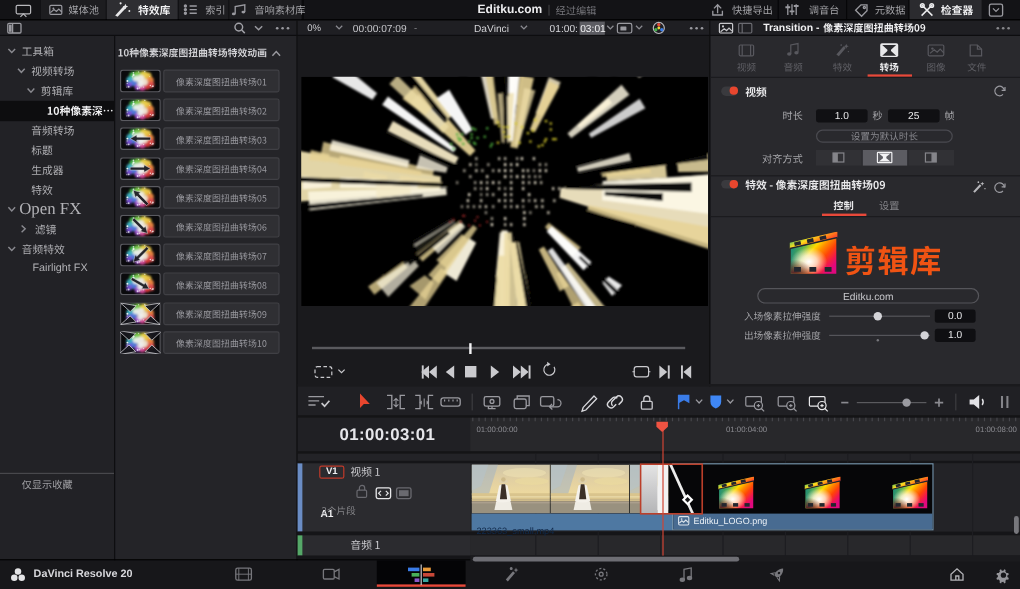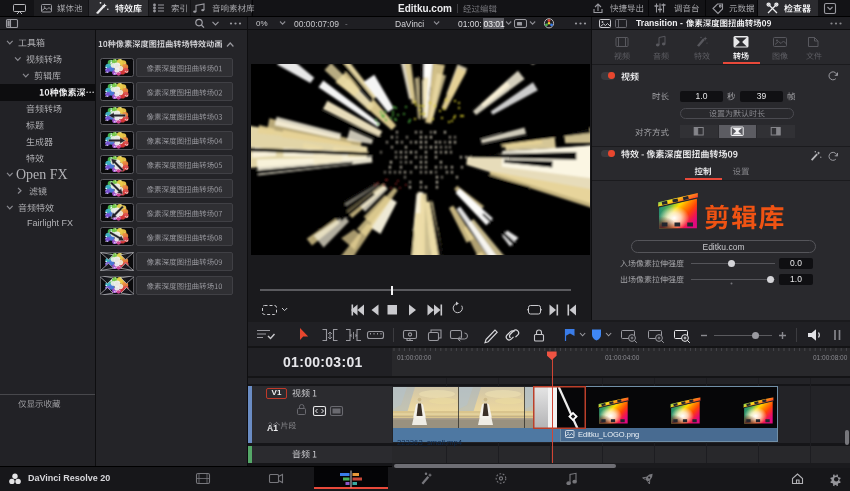--- a/index.html
+++ b/index.html
@@ -501,21 +501,21 @@
       <rect x="154" y="120" width="1.8" height="1.7" fill="#a82828" fill-opacity="0.8"></rect>
     </g>
   </svg>
 <div style="position:absolute;left:260px;top:289px;width:311px;height:1.5px;background:#5a5a5e"></div>
 <div style="position:absolute;left:390.5px;top:285.5px;width:2px;height:9px;background:#f2f2f4"></div>
 <div style="position:absolute;left:723px;top:61.5px;width:37px;height:2px;background:#e8493a"></div>
 <div style="position:absolute;left:592px;top:64px;width:258px;height:1px;background:#1b1b1e"></div>
 <div style="position:absolute;left:601px;top:72px;width:14px;height:7.5px;background:#3a3a3e;border-radius:4px"></div>
 <div style="position:absolute;left:608px;top:72.4px;width:6.8px;height:6.8px;background:#e8462e;border-radius:50%"></div>
 <div style="position:absolute;left:680px;top:90.5px;width:43px;height:11.5px;background:#101013;border-radius:2px;color:#e8e8ea;font-size:8.5px;line-height:11.5px;text-align:center;font-family:'Liberation Sans',sans-serif">1.0</div>
-<div style="position:absolute;left:740px;top:90.5px;width:43px;height:11.5px;background:#101013;border-radius:2px;color:#e8e8ea;font-size:8.5px;line-height:11.5px;text-align:center;font-family:'Liberation Sans',sans-serif">39</div>
+<div style="position:absolute;left:740px;top:90.5px;width:43px;height:11.5px;background:#101013;border-radius:2px;color:#e8e8ea;font-size:8.5px;line-height:11.5px;text-align:center;font-family:'Liberation Sans',sans-serif">25</div>
 <div style="position:absolute;left:680px;top:107.5px;width:114px;height:11.5px;border:1px solid #4a4a50;border-radius:6px"></div>
 <div style="position:absolute;left:680px;top:125px;width:37.5px;height:12.5px;background:#313135"></div>
 <div style="position:absolute;left:718.5px;top:125px;width:37.5px;height:12.5px;background:#5c5c62"></div>
 <div style="position:absolute;left:757px;top:125px;width:37.5px;height:12.5px;background:#313135"></div>
 <div style="position:absolute;left:592px;top:145.5px;width:258px;height:1px;background:#1b1b1e"></div>
 <div style="position:absolute;left:601px;top:149.5px;width:14px;height:7.5px;background:#3a3a3e;border-radius:4px"></div>
 <div style="position:absolute;left:608px;top:149.9px;width:6.8px;height:6.8px;background:#e8462e;border-radius:50%"></div>
 <div style="position:absolute;left:685px;top:177.5px;width:37px;height:2px;background:#e8493a"></div>
 <div style="position:absolute;left:592px;top:179.5px;width:258px;height:1px;background:#1b1b1e"></div>
 <svg class="ab" style="left:656px;top:193px" width="44" height="37" viewBox="0 0 100 84">

